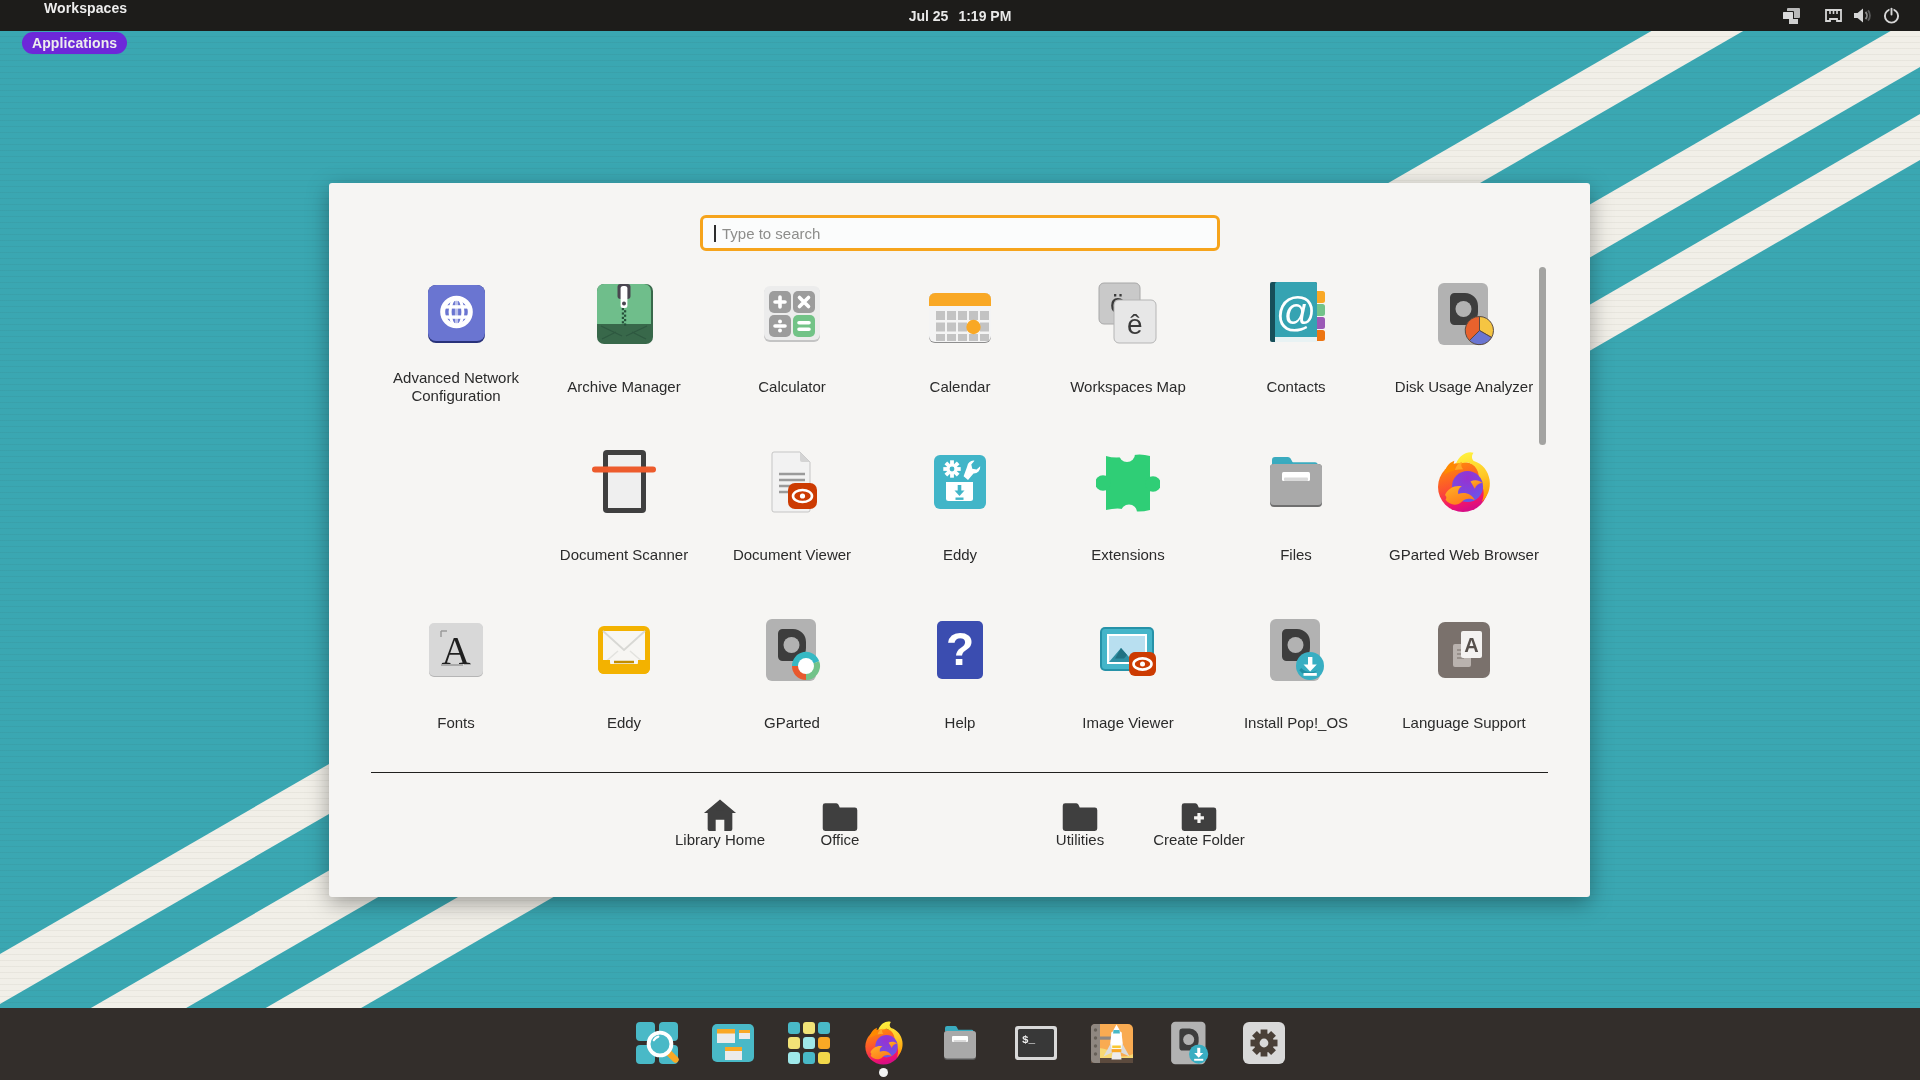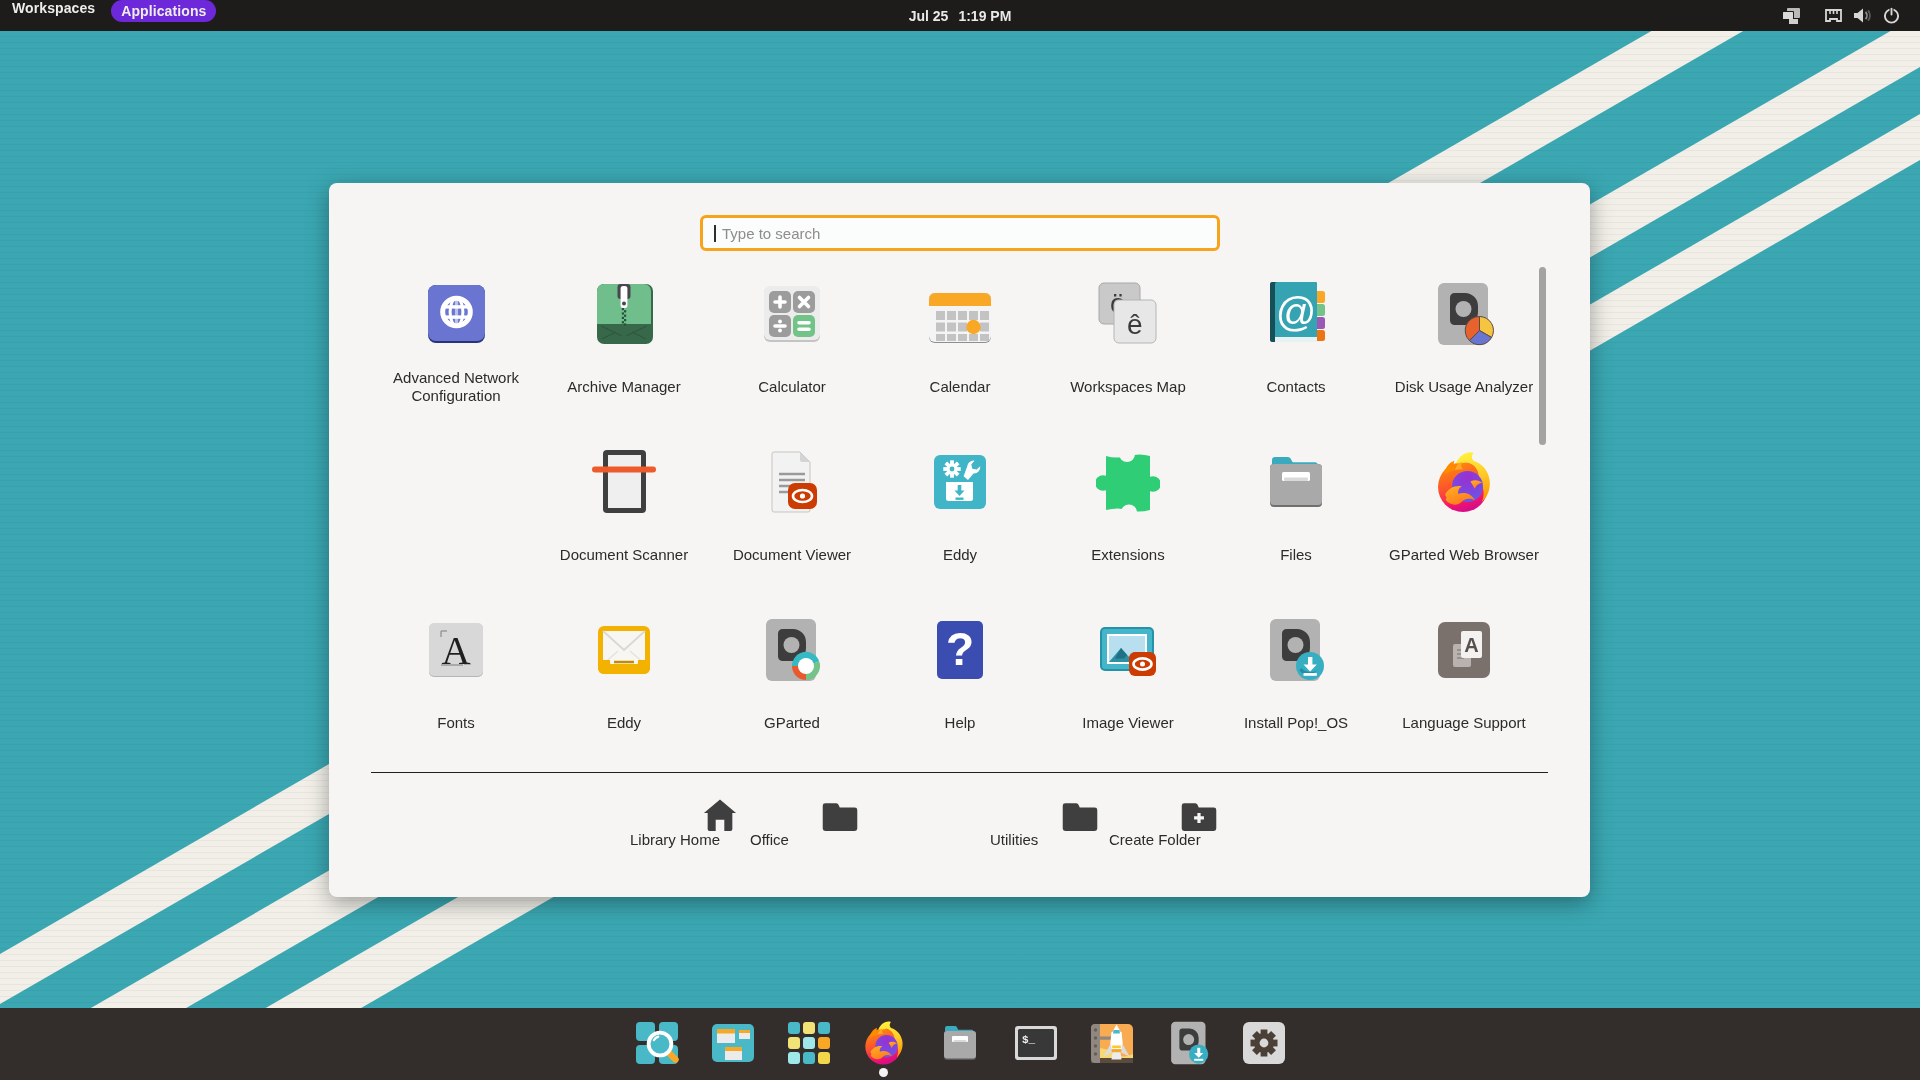--- a/index.html
+++ b/index.html
@@ -4,39 +4,39 @@
 <style>
   html,body{margin:0;padding:0;width:1920px;height:1080px;overflow:hidden;
     font-family:"Liberation Sans", sans-serif;}
   #stage{position:relative;width:1920px;height:1080px;background:#3aa7b2;overflow:hidden;}
   #wall{position:absolute;left:0;top:0;width:1920px;height:1080px;}
   #texture{position:absolute;left:0;top:0;width:1920px;height:1080px;
     background:repeating-linear-gradient(180deg, rgba(50,45,30,0.10) 0 1px, rgba(255,255,255,0.0) 1px 6px);
     opacity:.5;}
   
   #topbar{position:absolute;left:0;top:0;width:1920px;height:31px;background:#1d1c1a;color:#ececec;}
-  #tb-left{position:absolute;left:12px;top:0;height:31px;display:flex;align-items:flex-start;gap:16px;}
+  #tb-left{position:absolute;left:22px;top:0;height:31px;display:flex;align-items:flex-end;gap:16px;flex-direction:column;}
   .tb-item{font-size:14px;font-weight:700;color:#ededed;letter-spacing:0.1px;}
   #tb-apps{background:#6d28d9;border-radius:13px;padding:3px 10px;}
   #tb-clock{position:absolute;left:0;top:0;width:1920px;height:31px;display:flex;align-items:center;justify-content:center;
      font-size:14px;font-weight:700;color:#e9e9e9;gap:10px;}
   #tb-right{position:absolute;right:20px;top:0;height:31px;display:flex;align-items:center;gap:11px;}
   #tb-right svg:first-child{margin-right:13px;}
   
   #panel{position:absolute;left:329px;top:183px;width:1261px;height:714px;background:#f6f5f3;
-     border-radius:8px;box-shadow:0 6px 22px rgba(0,0,0,0.35);}
+     border-radius:3px;box-shadow:0 6px 22px rgba(0,0,0,0.35);}
   #search{position:absolute;left:371px;top:32px;width:503px;height:30px;background:#fbfcfc;
      border:3px solid #f6a41c;border-radius:6px;display:flex;align-items:center;padding-left:11px;
      font-size:15px;color:#8d8d8b;}
   #search .caret{width:2px;height:17px;background:#2d2d2d;margin-right:6px;}
   .cell{position:absolute;width:168px;text-align:center;}
   .cell svg{display:block;margin:0 auto;}
   .cell .lbl{margin-top:32px;font-size:15px;line-height:18px;color:#2b2b2b;}
   #sep{position:absolute;left:42px;top:589px;width:1177px;height:0;border-top:1px solid #20201e;}
-  .fcell{position:absolute;width:120px;text-align:left;}
+  .fcell{position:absolute;width:120px;text-align:center;}
   .fcell{height:70px;}
   .fcell svg{display:block;margin:0 auto;}
   .fcell .lbl{position:absolute;left:-30px;right:-30px;top:34px;font-size:15px;color:#2b2b2b;}
   #thumb{position:absolute;left:1210px;top:84px;width:7px;height:178px;border-radius:4px;background:#a3a3a1;}
   
   #dock{position:absolute;left:0;top:1008px;width:1920px;height:72px;background:#332e2b;}
   .dicon{position:absolute;top:13px;}
   #dot{position:absolute;left:879px;top:1068px;width:9px;height:9px;border-radius:50%;background:#f3f3f3;}
 </style>
 </head>

